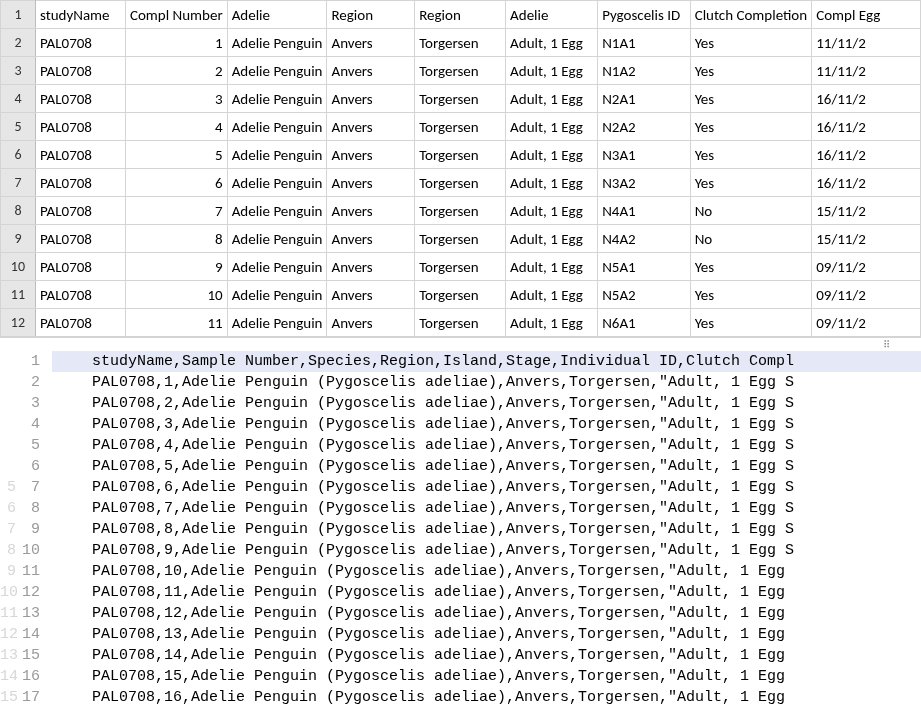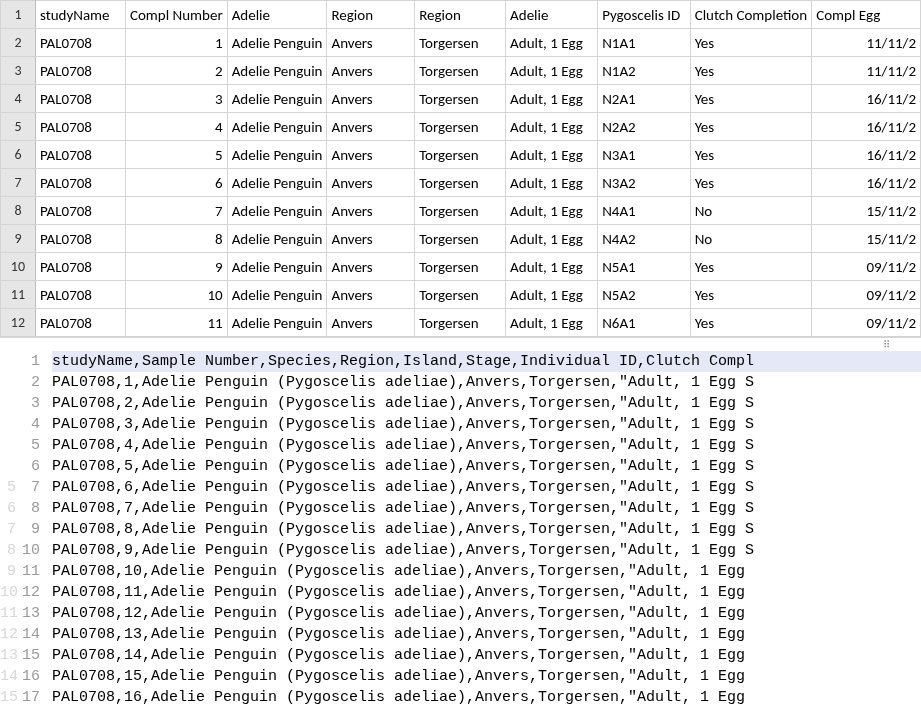--- a/index.html
+++ b/index.html
@@ -33,21 +33,21 @@
   }
   table.grid th.rowhdr {
     background: #e6e6e6;
     text-align: center;
     color: #333;
     font-size: 14px;
     width: 36px;
     border-right: 1px solid #bdbdbd;
   }
   table.grid td.num { text-align: right; }
-  table.grid td.date { text-align: right; }
+  table.grid td.date { }
   col.c-row { width: 36px; }
   col.c-study { width: 91px; }
   col.c-sample { width: 91px; }
   col.c-species { width: 93px; }
   col.c-region { width: 91px; }
   col.c-island { width: 93px; }
   col.c-stage { width: 93px; }
   col.c-indiv { width: 93px; }
   col.c-clutch { width: 92px; }
   col.c-date { width: 112px; }
@@ -89,20 +89,21 @@
   .gutter {
     width: 32px;
     color: #9a9a9a;
     text-align: right;
     padding-right: 12px;
   }
   .code {
     flex: 1;
     overflow: hidden;
     color: #000;
+    padding-left: 40px;
   }
   .hl {
     background: #e4e8f7;
   }
 </style>
 </head>
 <body>
 
 <div class="upper">
   <table class="grid">

